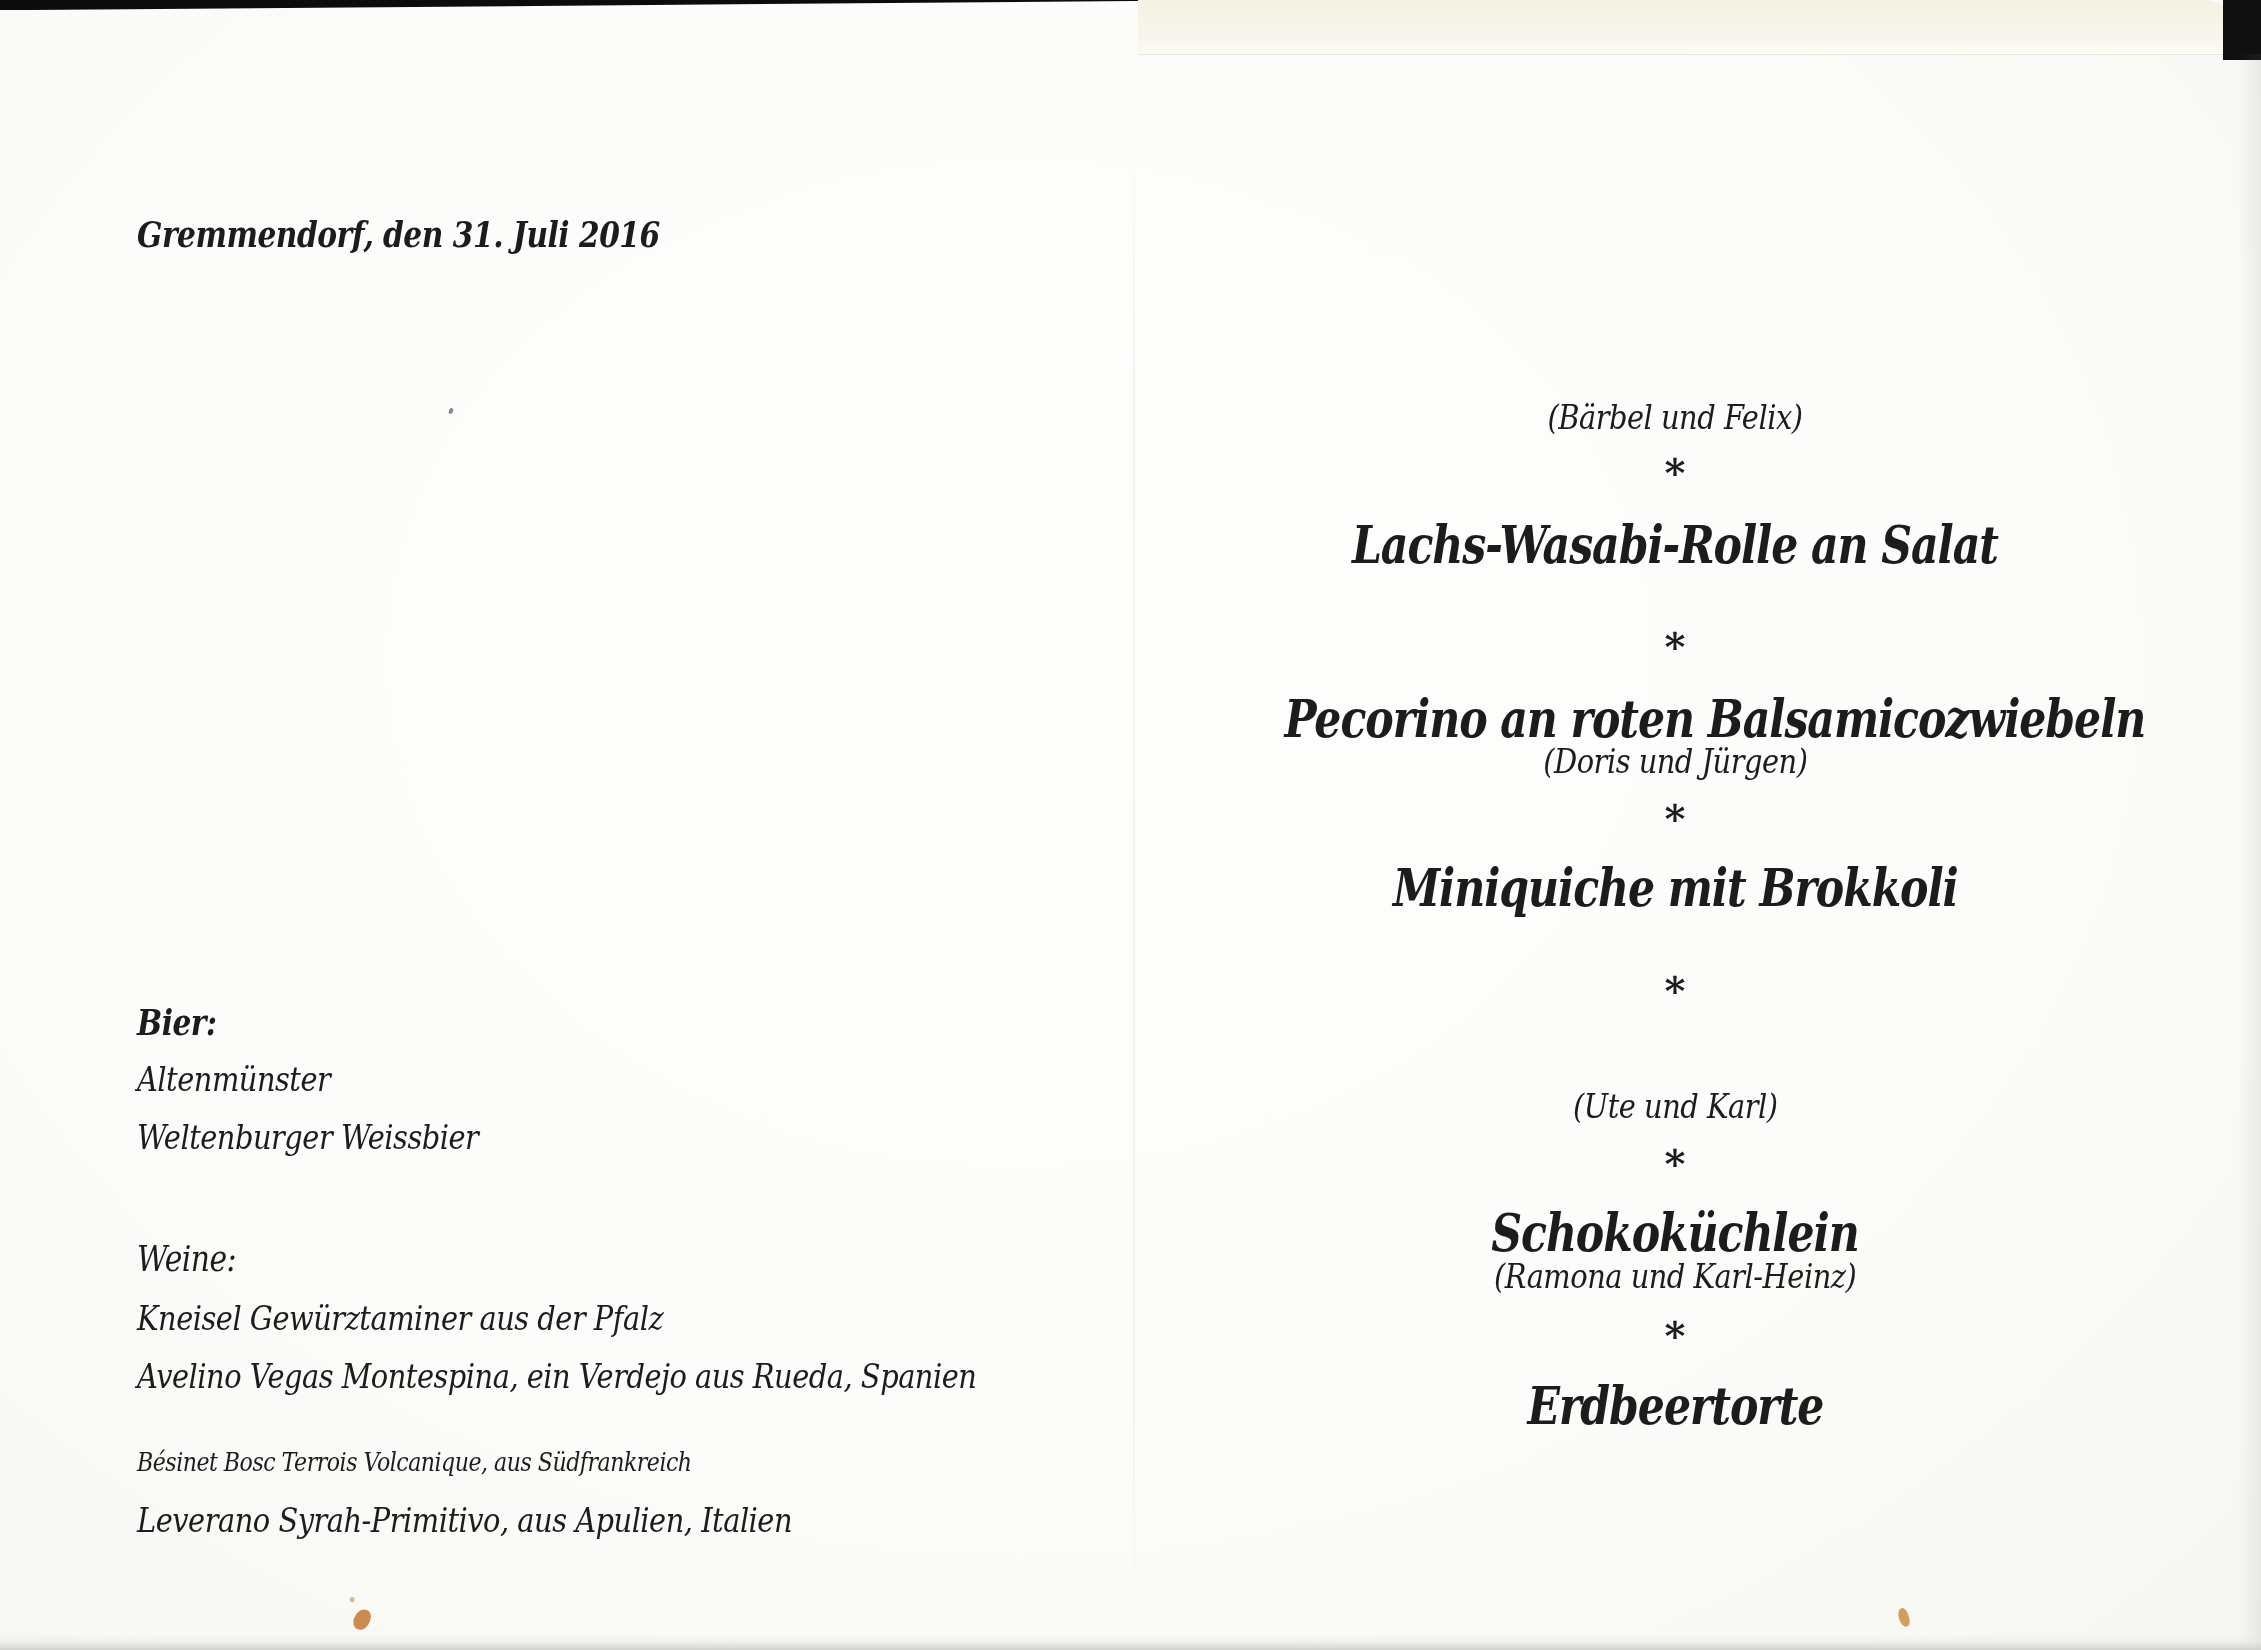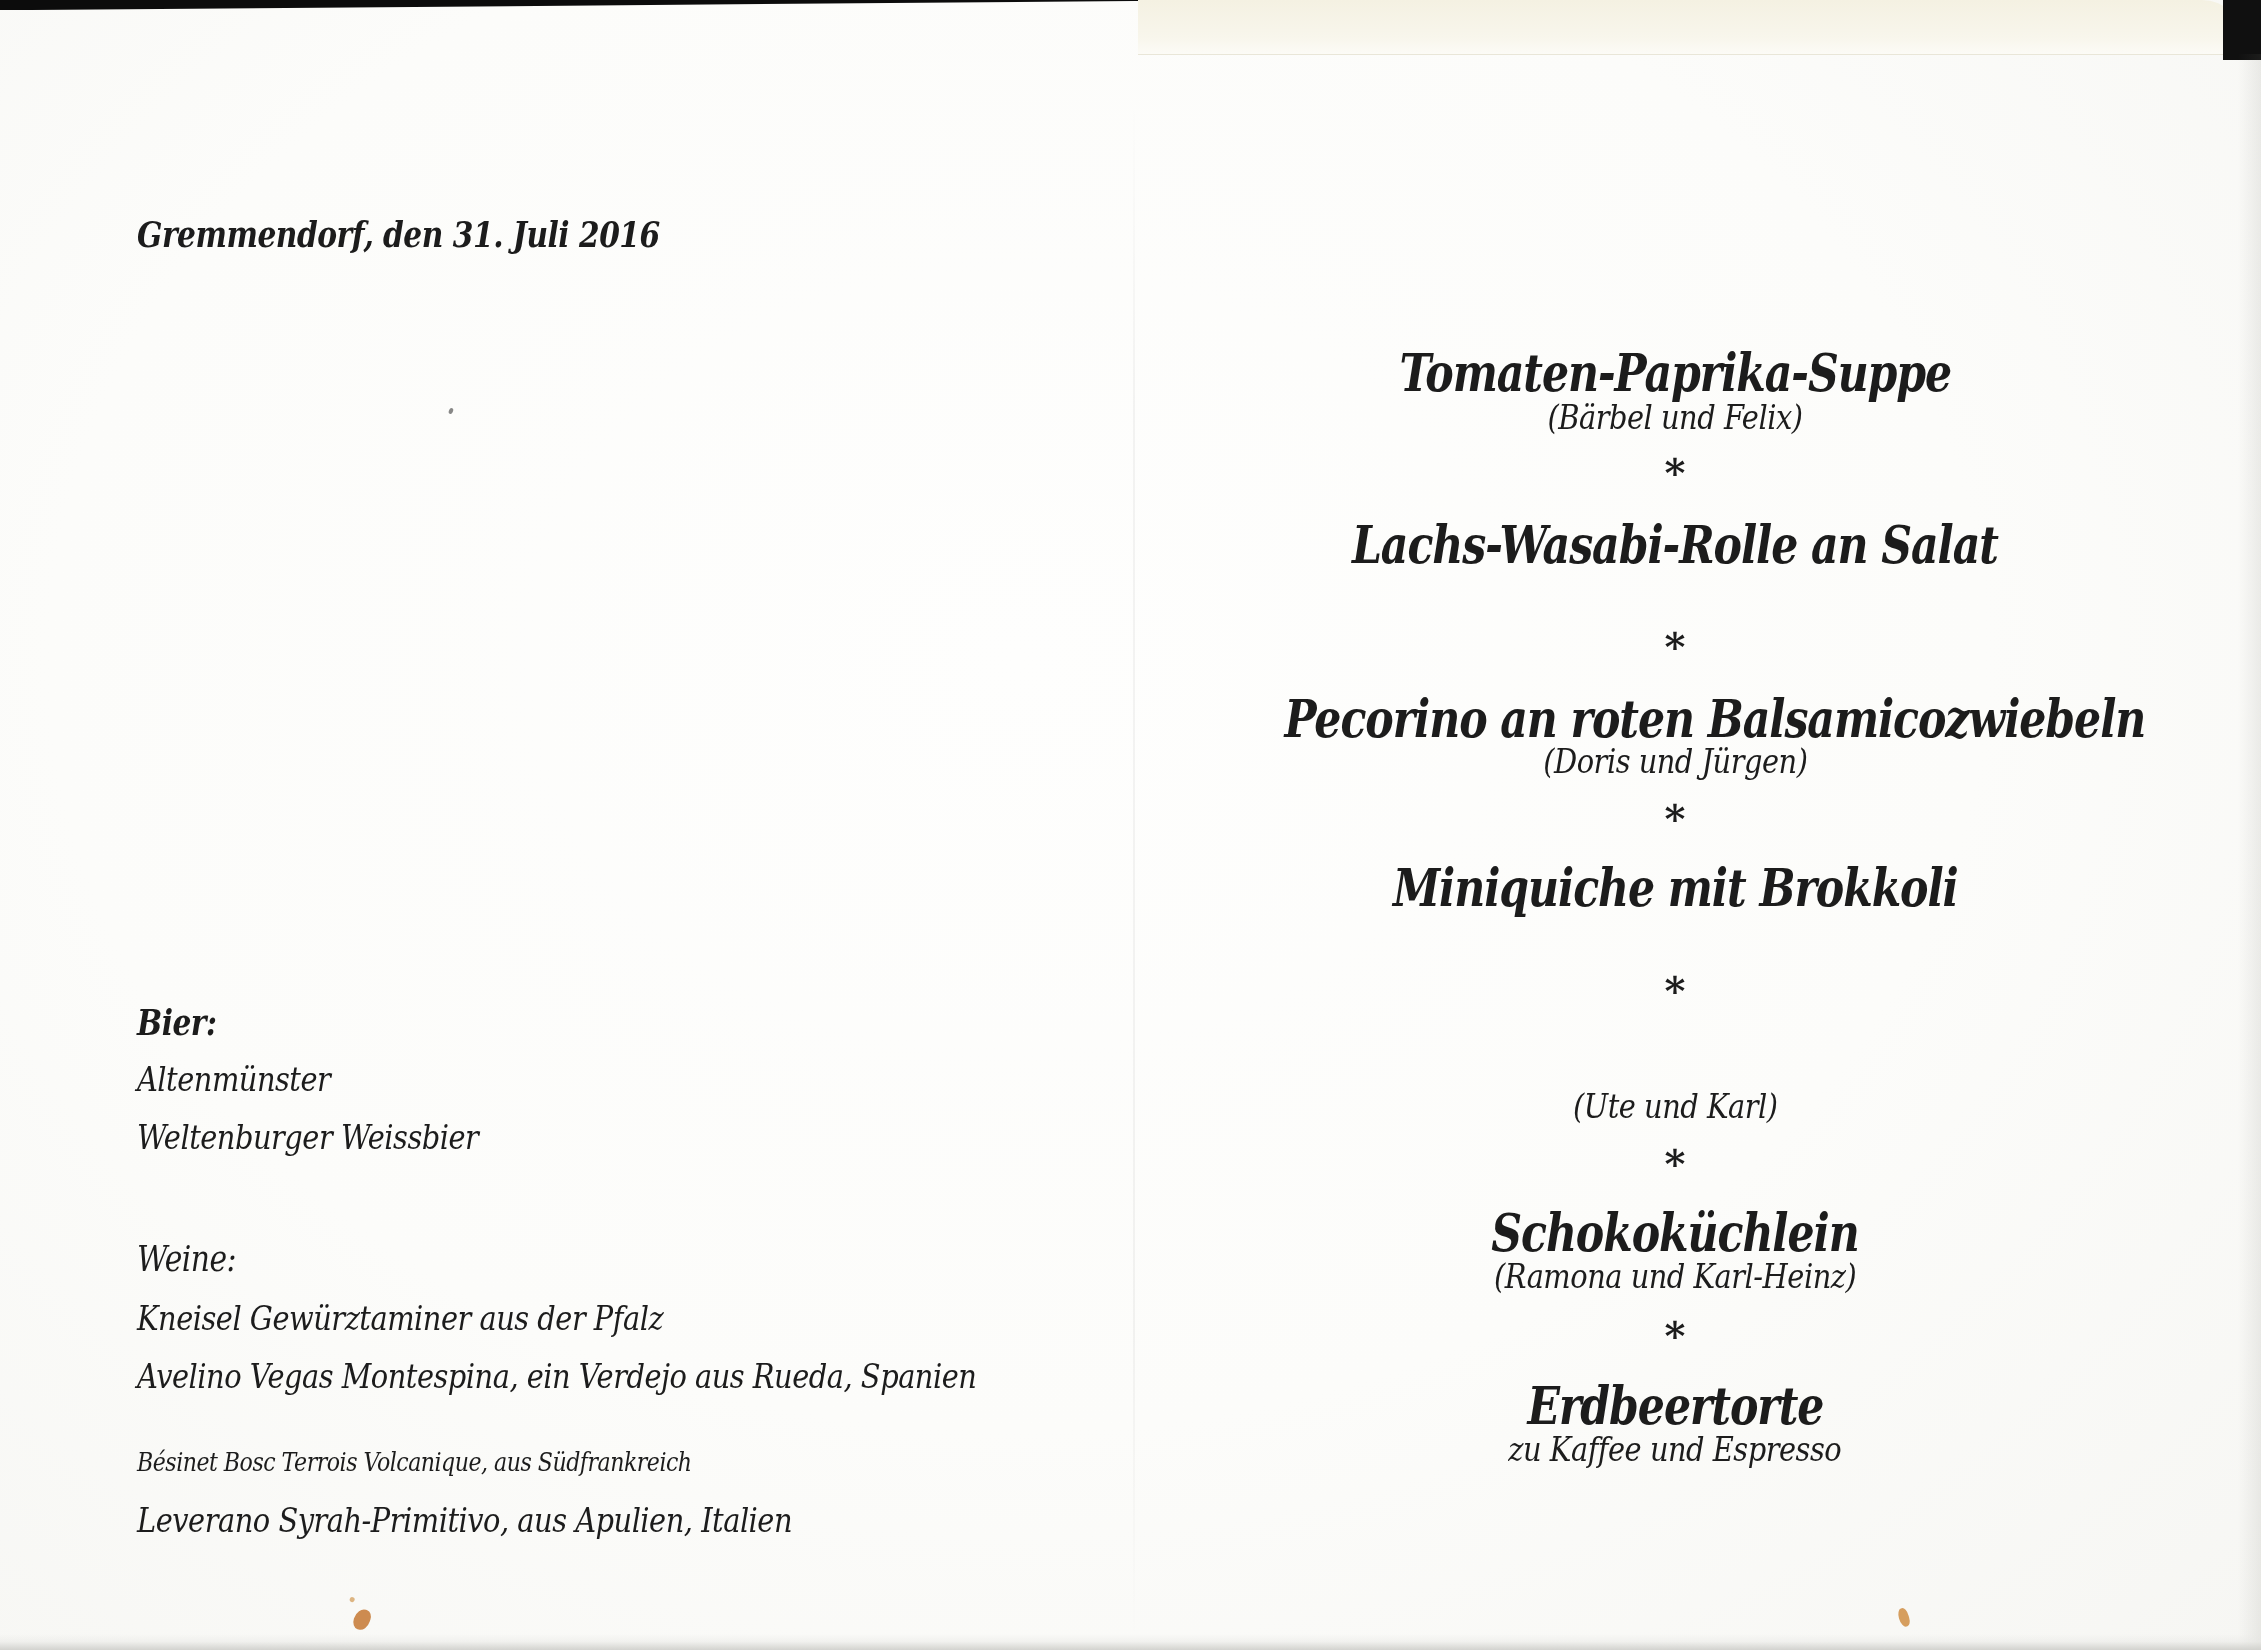--- a/index.html
+++ b/index.html
@@ -145,23 +145,20 @@
         <span class="cxl">Bésinet Bosc Terrois Volcanique, aus Südfrankreich</span>
       </div>
       <div class="left-line wine-item-3">
         <span class="cxl">Leverano Syrah-Primitivo, aus Apulien, Italien</span>
       </div>
     </div>
   </div>
 
   <div class="right-page">
 
-    <div class="course-title t0">
-      <span class="cx">Tomaten-Paprika-Suppe</span>
-    </div>
     <div class="course-credit c0">
       <span class="cxc">(Bärbel und Felix)</span>
     </div>
     <div class="separator s0">
       <span>*</span>
     </div>
 
     <div class="course-title t1">
       <span class="cx">Lachs-Wasabi-Rolle an Salat</span>
     </div>
@@ -199,19 +196,16 @@
     <div class="course-credit c5">
       <span class="cxc">(Ramona und Karl-Heinz)</span>
     </div>
     <div class="separator s5">
       <span>*</span>
     </div>
 
     <div class="course-title t6">
       <span class="cx">Erdbeertorte</span>
     </div>
-    <div class="course-credit c6">
-      <span class="cxc">zu Kaffee und Espresso</span>
-    </div>
 
   </div>
 </div>
 
 
 </body></html>

